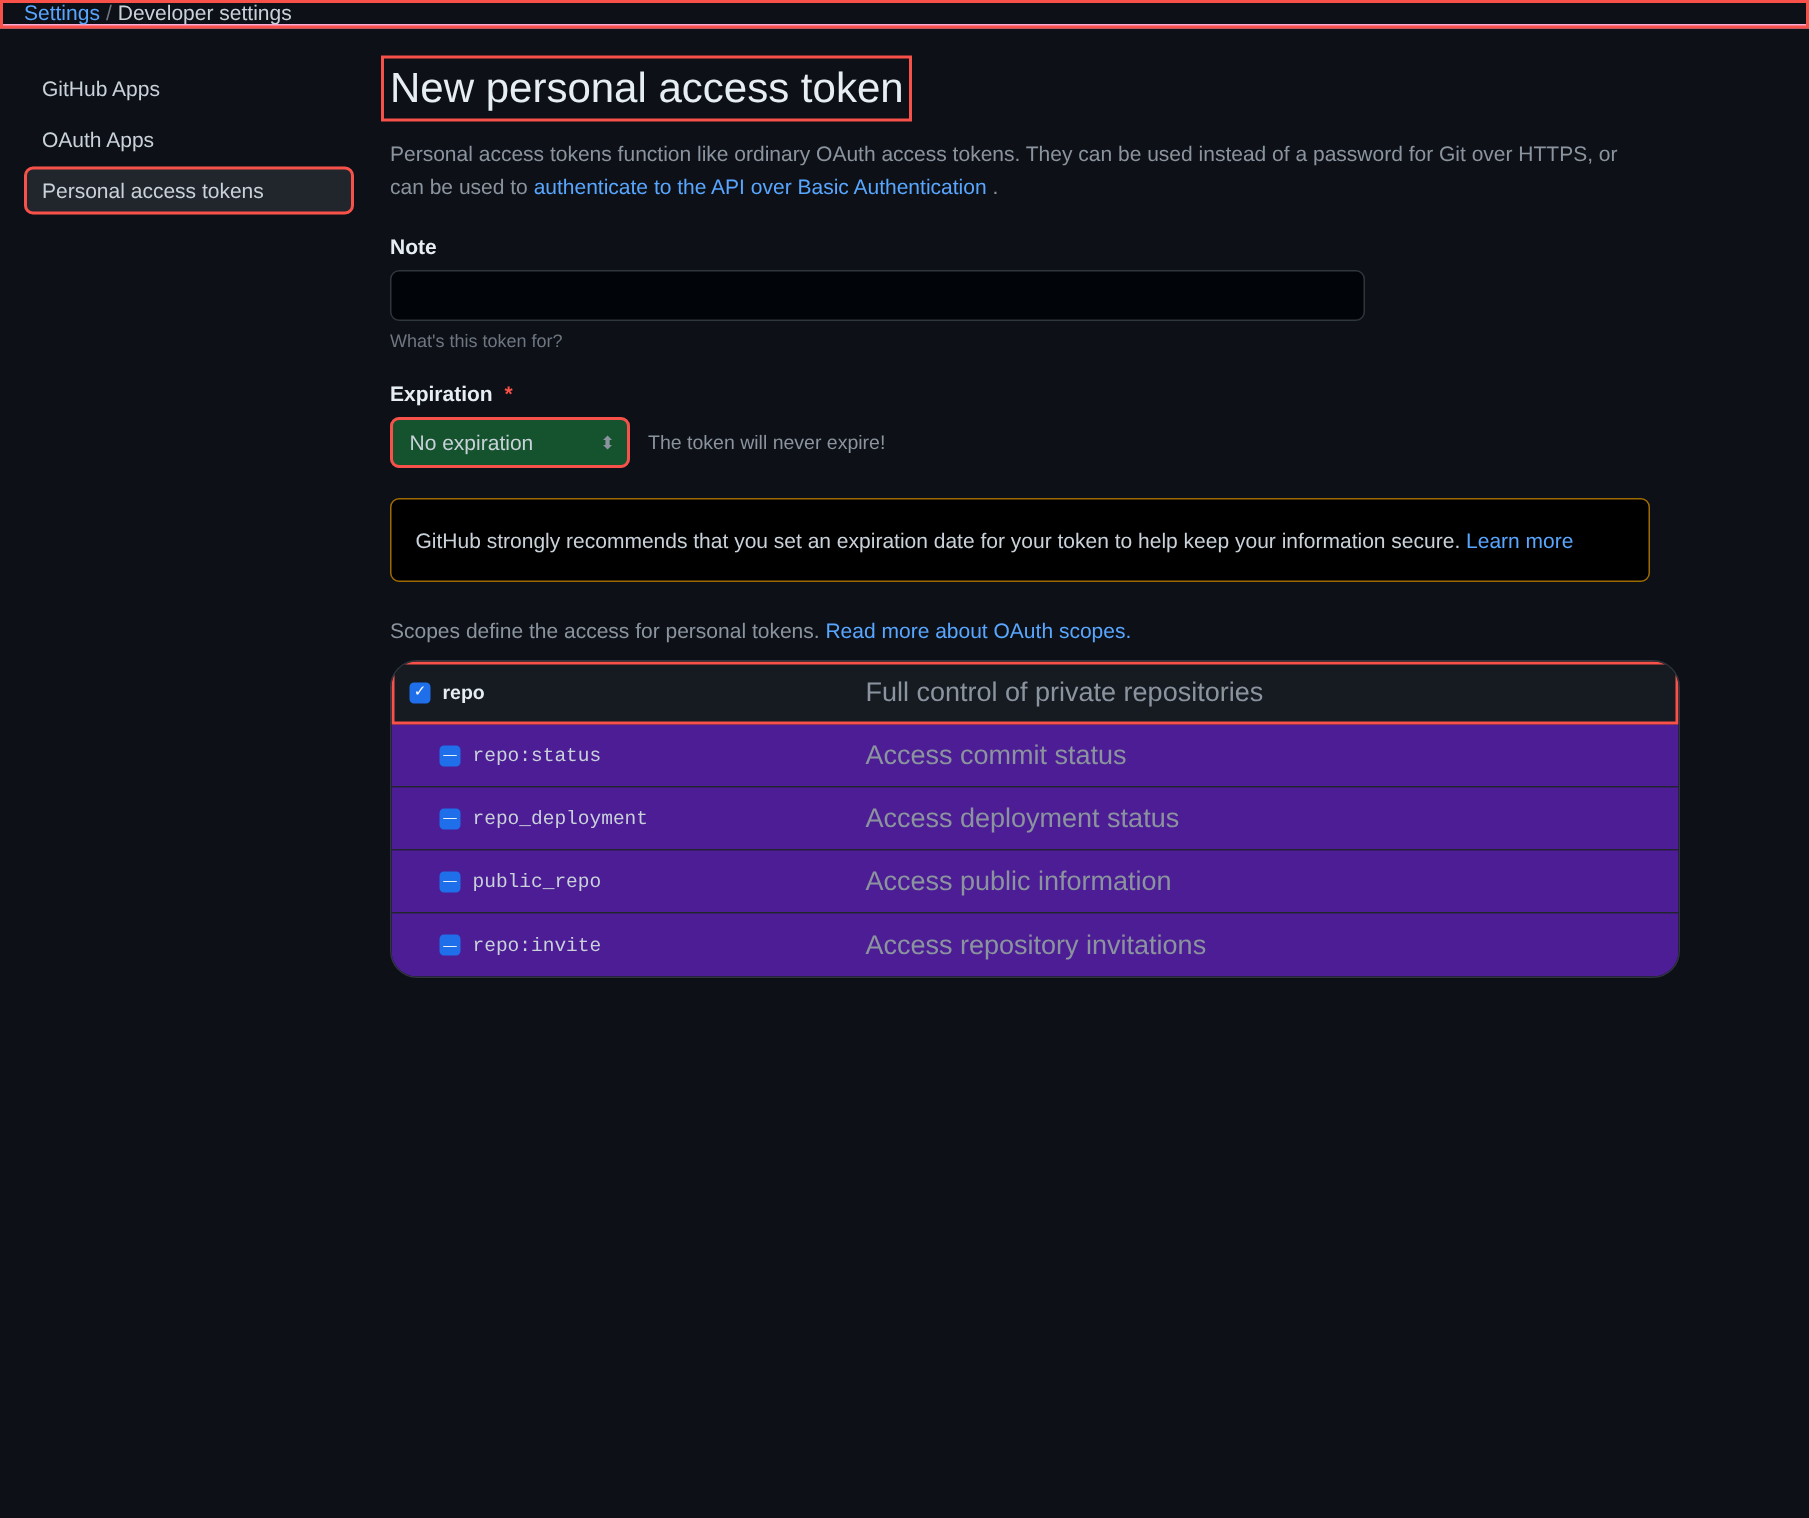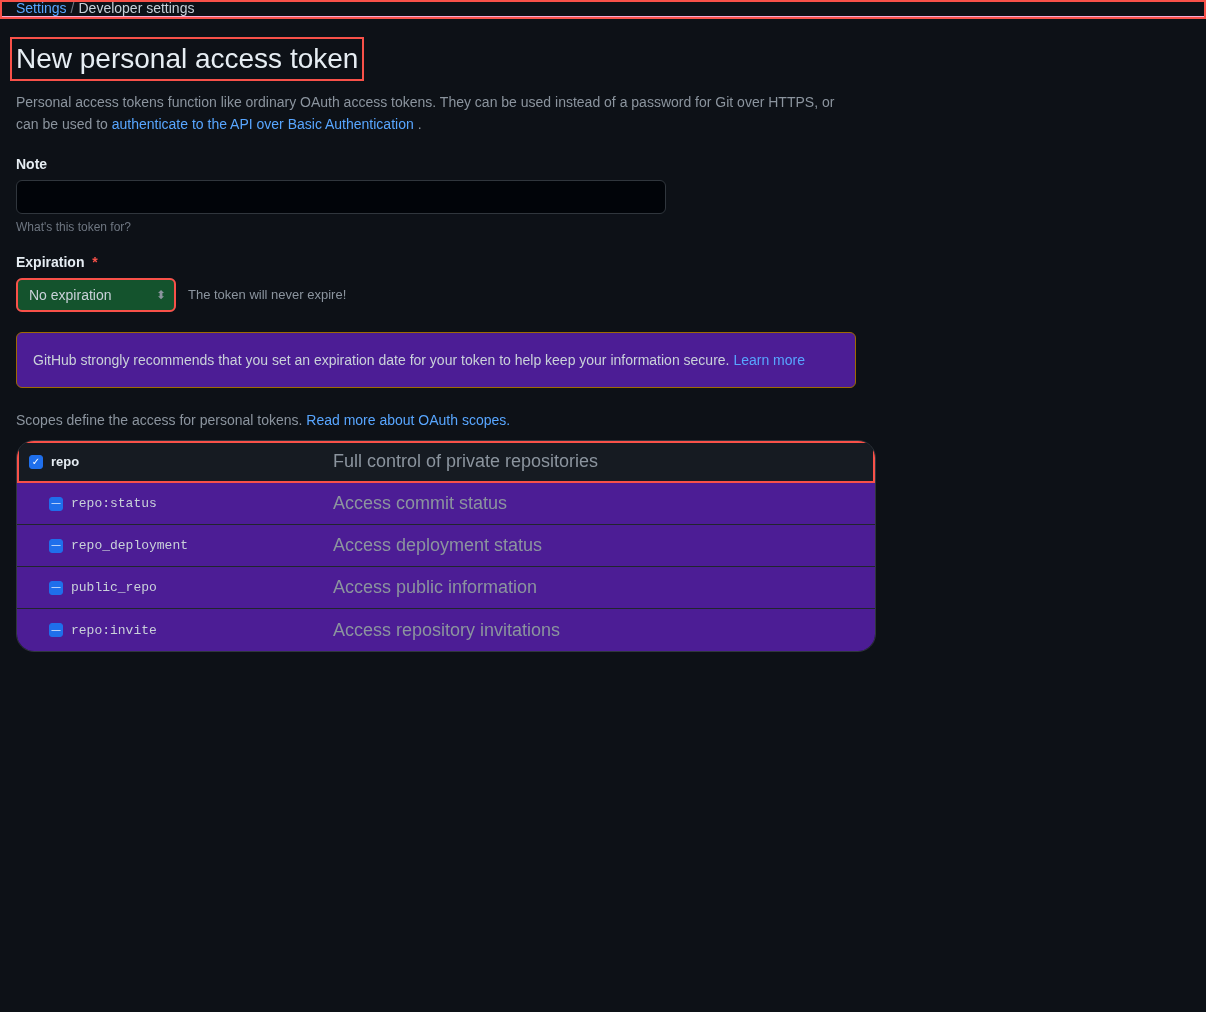--- a/index.html
+++ b/index.html
@@ -160,21 +160,21 @@
       pointer-events: none;
       font-size: 12px;
     }
     .expiration-note {
       color: #8b949e;
       font-size: 13px;
     }
 
     
     .warning-box {
-      background-color: #4c1d95;
+      background-color: #000000;
       border: 1px solid #9e6a03;
       border-radius: 6px;
       padding: 16px;
       margin-bottom: 24px;
       max-width: 840px;
       color: #c9d1d9;
       font-size: 14px;
       line-height: 1.6;
     }
     .warning-box a {
@@ -293,20 +293,31 @@
 <body>
 
 <div class="top-bar">
   <a class="breadcrumb-settings">Settings</a>
   <span class="breadcrumb-separator">/</span>
   <span class="breadcrumb-current">Developer settings</span>
 </div>
 
 <div class="layout">
 
+  <aside class="sidebar">
+    <div class="sidebar-item">
+      <span>GitHub Apps</span>
+    </div>
+    <div class="sidebar-item">
+      <span>OAuth Apps</span>
+    </div>
+    <div class="sidebar-item active">
+      <span>Personal access tokens</span>
+    </div>
+  </aside>
 
   <main class="main-content">
 
     
     <h1 class="page-title">New personal access token</h1>
 
     
     <p class="description">
       <span>Personal access tokens function like ordinary OAuth access tokens. They can be used instead of a password for Git over HTTPS, or can be used to </span>
       <a>authenticate to the API over Basic Authentication</a>

